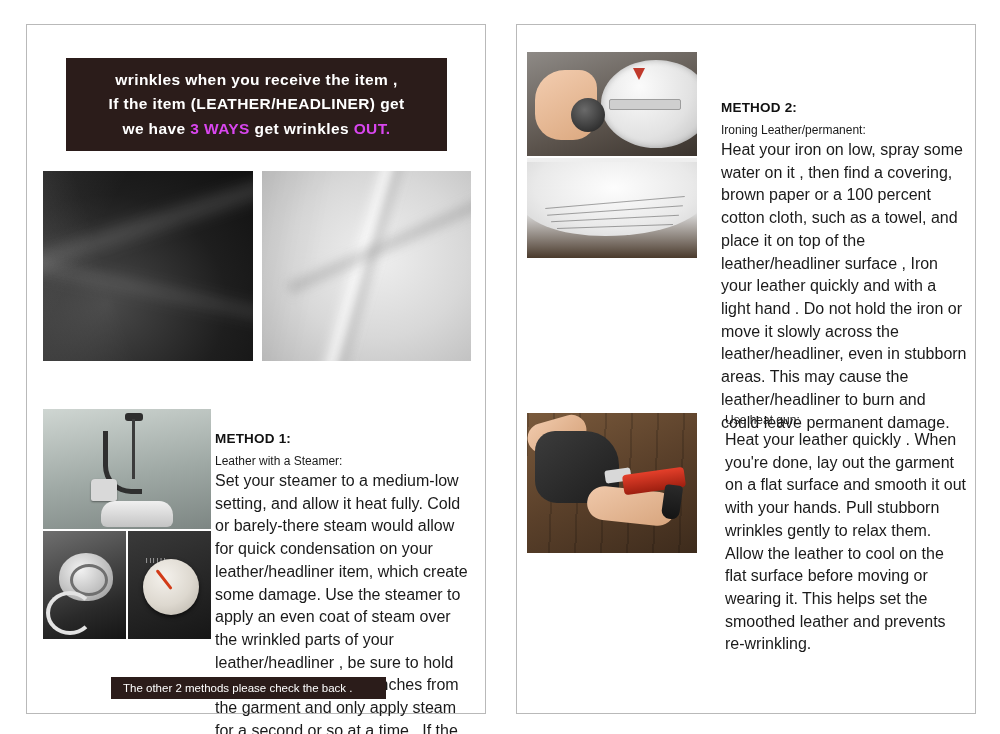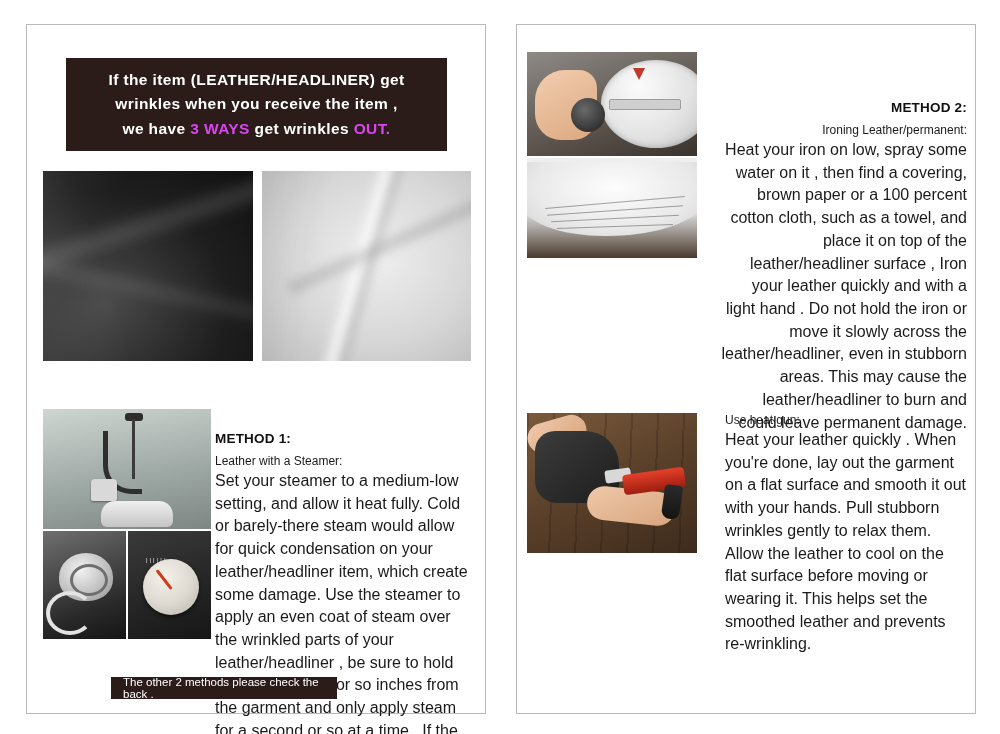--- a/index.html
+++ b/index.html
@@ -279,38 +279,38 @@
   .m1-photo-row {
     display: flex;
     gap: 2px;
     margin-top: 2px;
   }
 
   .footnote {
     position: absolute;
     left: 84px;
     top: 652px;
-    width: 226px;
+    width: 275px;
     height: 22px;
     background: #2b1c1a;
     color: #ffffff;
     font-size: 11.5px;
     display: flex;
     align-items: center;
     padding-left: 12px;
     box-sizing: border-box;
   }
 
   
   .m2 {
     left: 10px;
     top: 27px;
     width: 440px;
   }
-  .m2-wrap { display: flex; gap: 24px; text-align: right; }
+  .m2-wrap { display: flex; gap: 24px; }
   .m2-photos { width: 170px; flex: none; }
   .m2-text { flex: 1; padding-top: 48px; }
 
   .ph-iron {
     width: 170px;
     height: 104px;
     background: linear-gradient(160deg, #8e8a86 0%, #5b534c 60%, #3a332d 100%);
   }
   .ph-iron .plate {
     position: absolute;
@@ -441,22 +441,22 @@
     border-radius: 4px 4px 8px 8px;
     transform: rotate(8deg);
   }
 </style>
 </head>
 <body>
 
 <div class="page page-left">
 
   <div class="banner">
+    <div class="line">wrinkles when you receive the item ,</div>
     <div class="line">If the item (LEATHER/HEADLINER) get</div>
-    <div class="line">wrinkles when you receive the item ,</div>
     <div class="line">
       <span>we have </span><span class="hl-yellow">3 WAYS</span><span> get wrinkles </span><span class="hl-yellow">OUT.</span>
     </div>
   </div>
 
   <div class="swatch-row">
     <div class="swatch swatch-dark"></div>
     <div class="swatch swatch-light"></div>
   </div>
 

